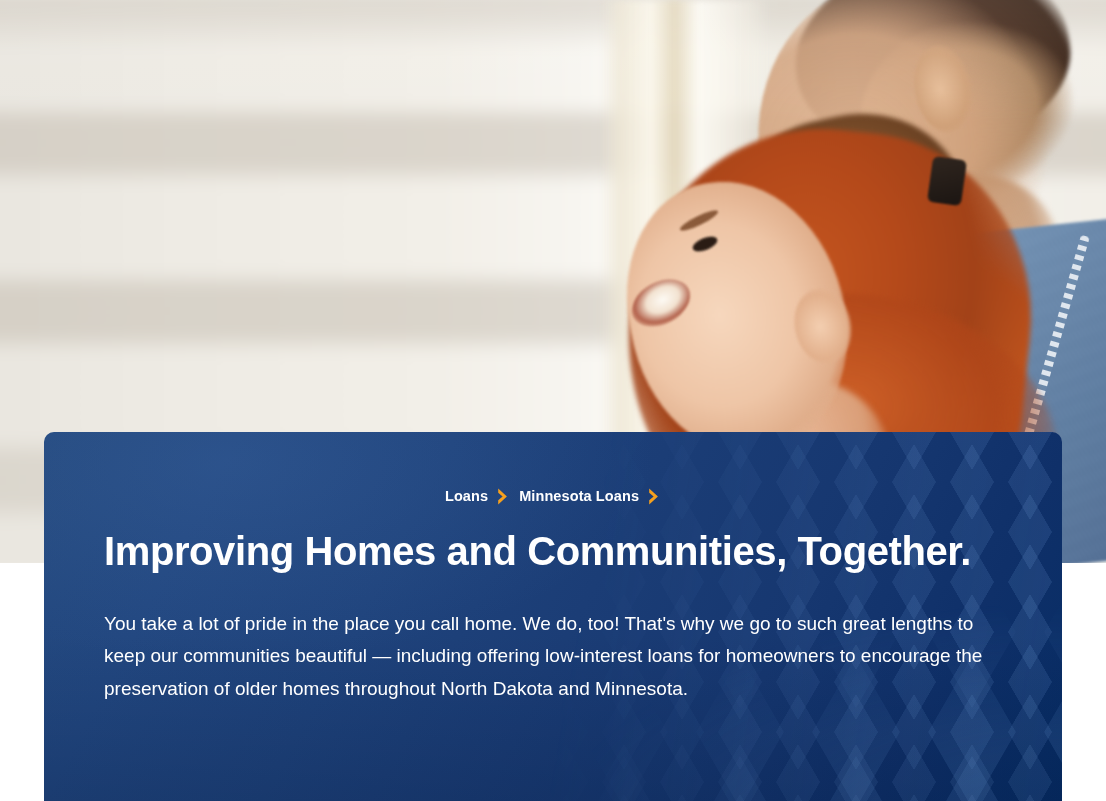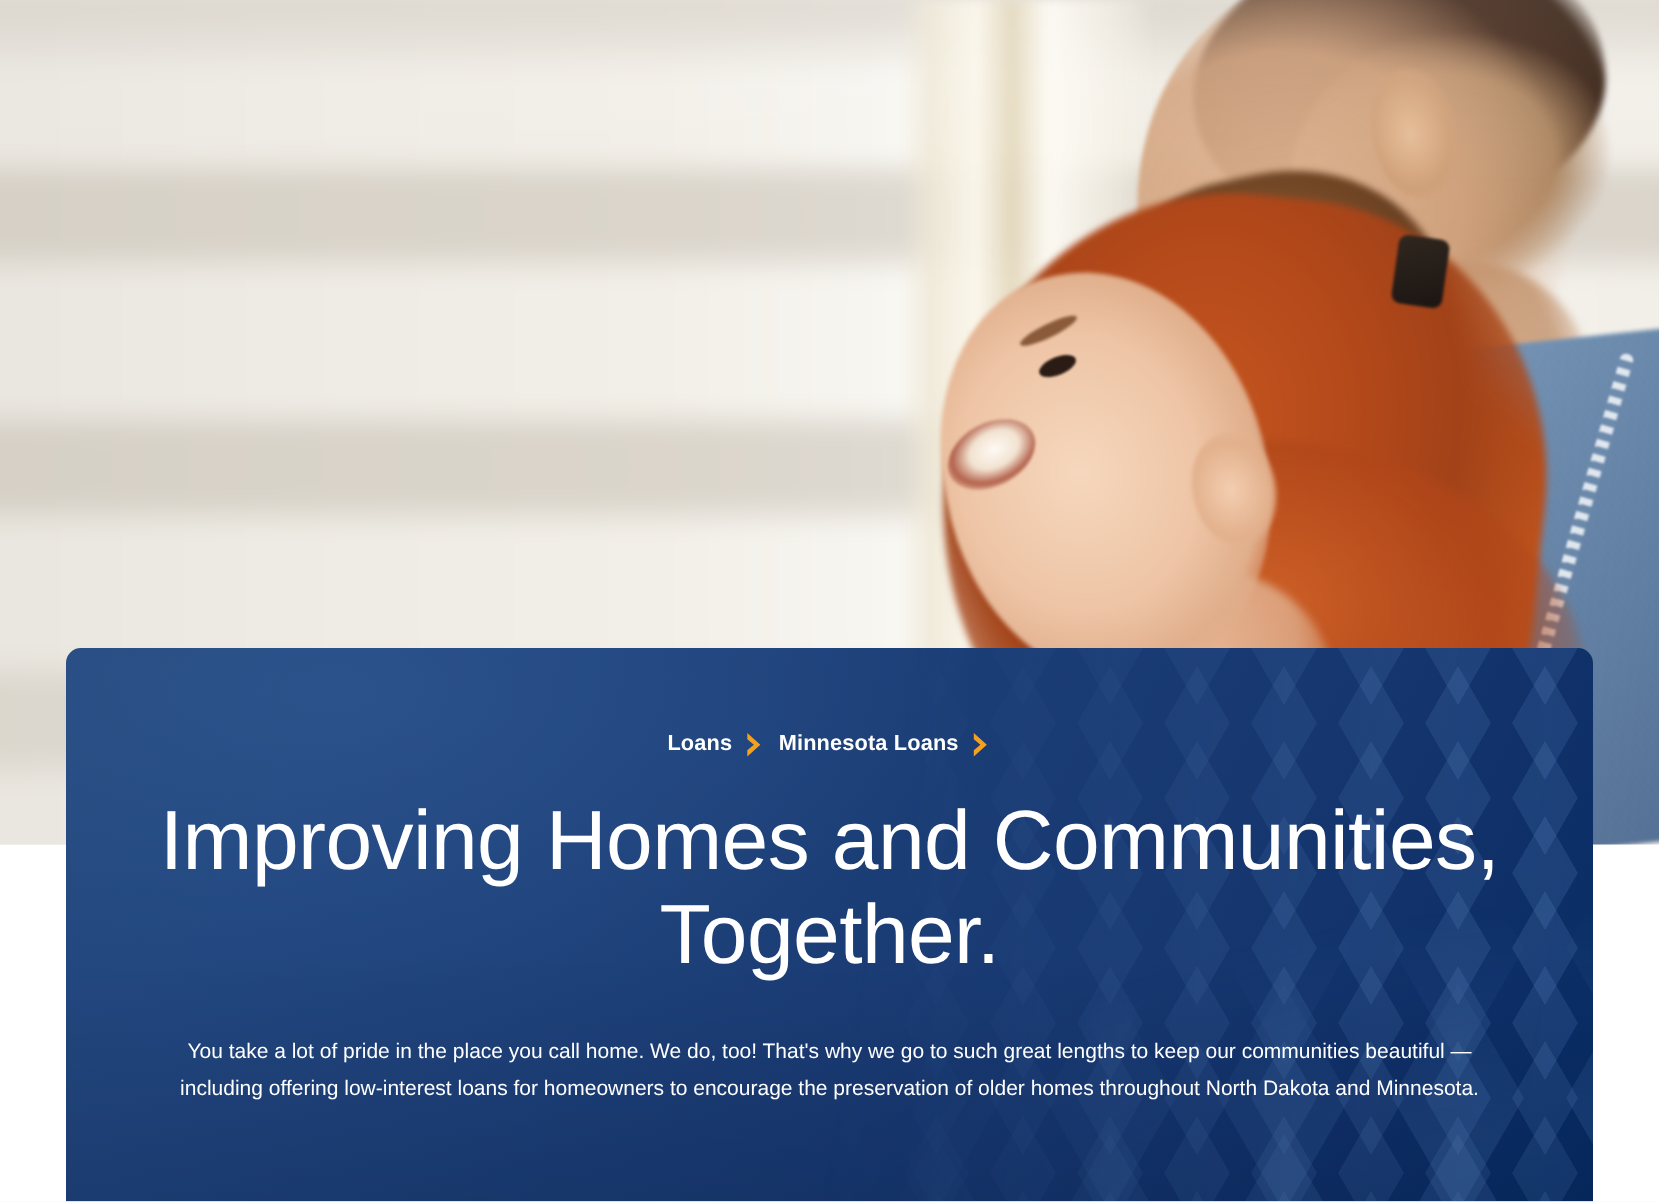--- a/index.html
+++ b/index.html
@@ -292,21 +292,20 @@
       radial-gradient(ellipse 70% 90% at 18% 8%, rgba(70,112,170,0.28) 0%, rgba(70,112,170,0) 60%),
       linear-gradient(180deg, rgba(0,0,0,0) 55%, rgba(0,20,55,0.22) 100%);
     pointer-events:none;
   }
 
   .card-inner {
     position:relative;
     z-index:3;
     width:100%; height:100%;
     padding:54px 60px 0;
-    text-align:center;
   }
 
   
   .breadcrumb {
     display:flex;
     justify-content:center;
     align-items:center;
     gap:9px;
     height:20px;
   }
@@ -323,35 +322,35 @@
     display:inline-flex;
     align-items:center;
     line-height:0;
   }
   .crumb-sep svg { display:block; }
 
   
   .hero-title {
     margin-top:23px;
     color:#ffffff;
-    font-size:56px;
-    font-weight:normal;
+    font-size:40px;
+    font-weight:bold;
     line-height:1.12;
     letter-spacing:-0.4px;
     max-width:920px;
     margin-left:auto;
     margin-right:auto;
   }
 
   
   .hero-copy {
     margin:34px auto 0;
     max-width:905px;
     color:#ffffff;
-    font-size:14px;
+    font-size:19px;
     line-height:1.72;
     font-weight:400;
   }
 </style>
 </head>
 <body>
 
 <div class="page">
 
   <div class="hero-photo">

